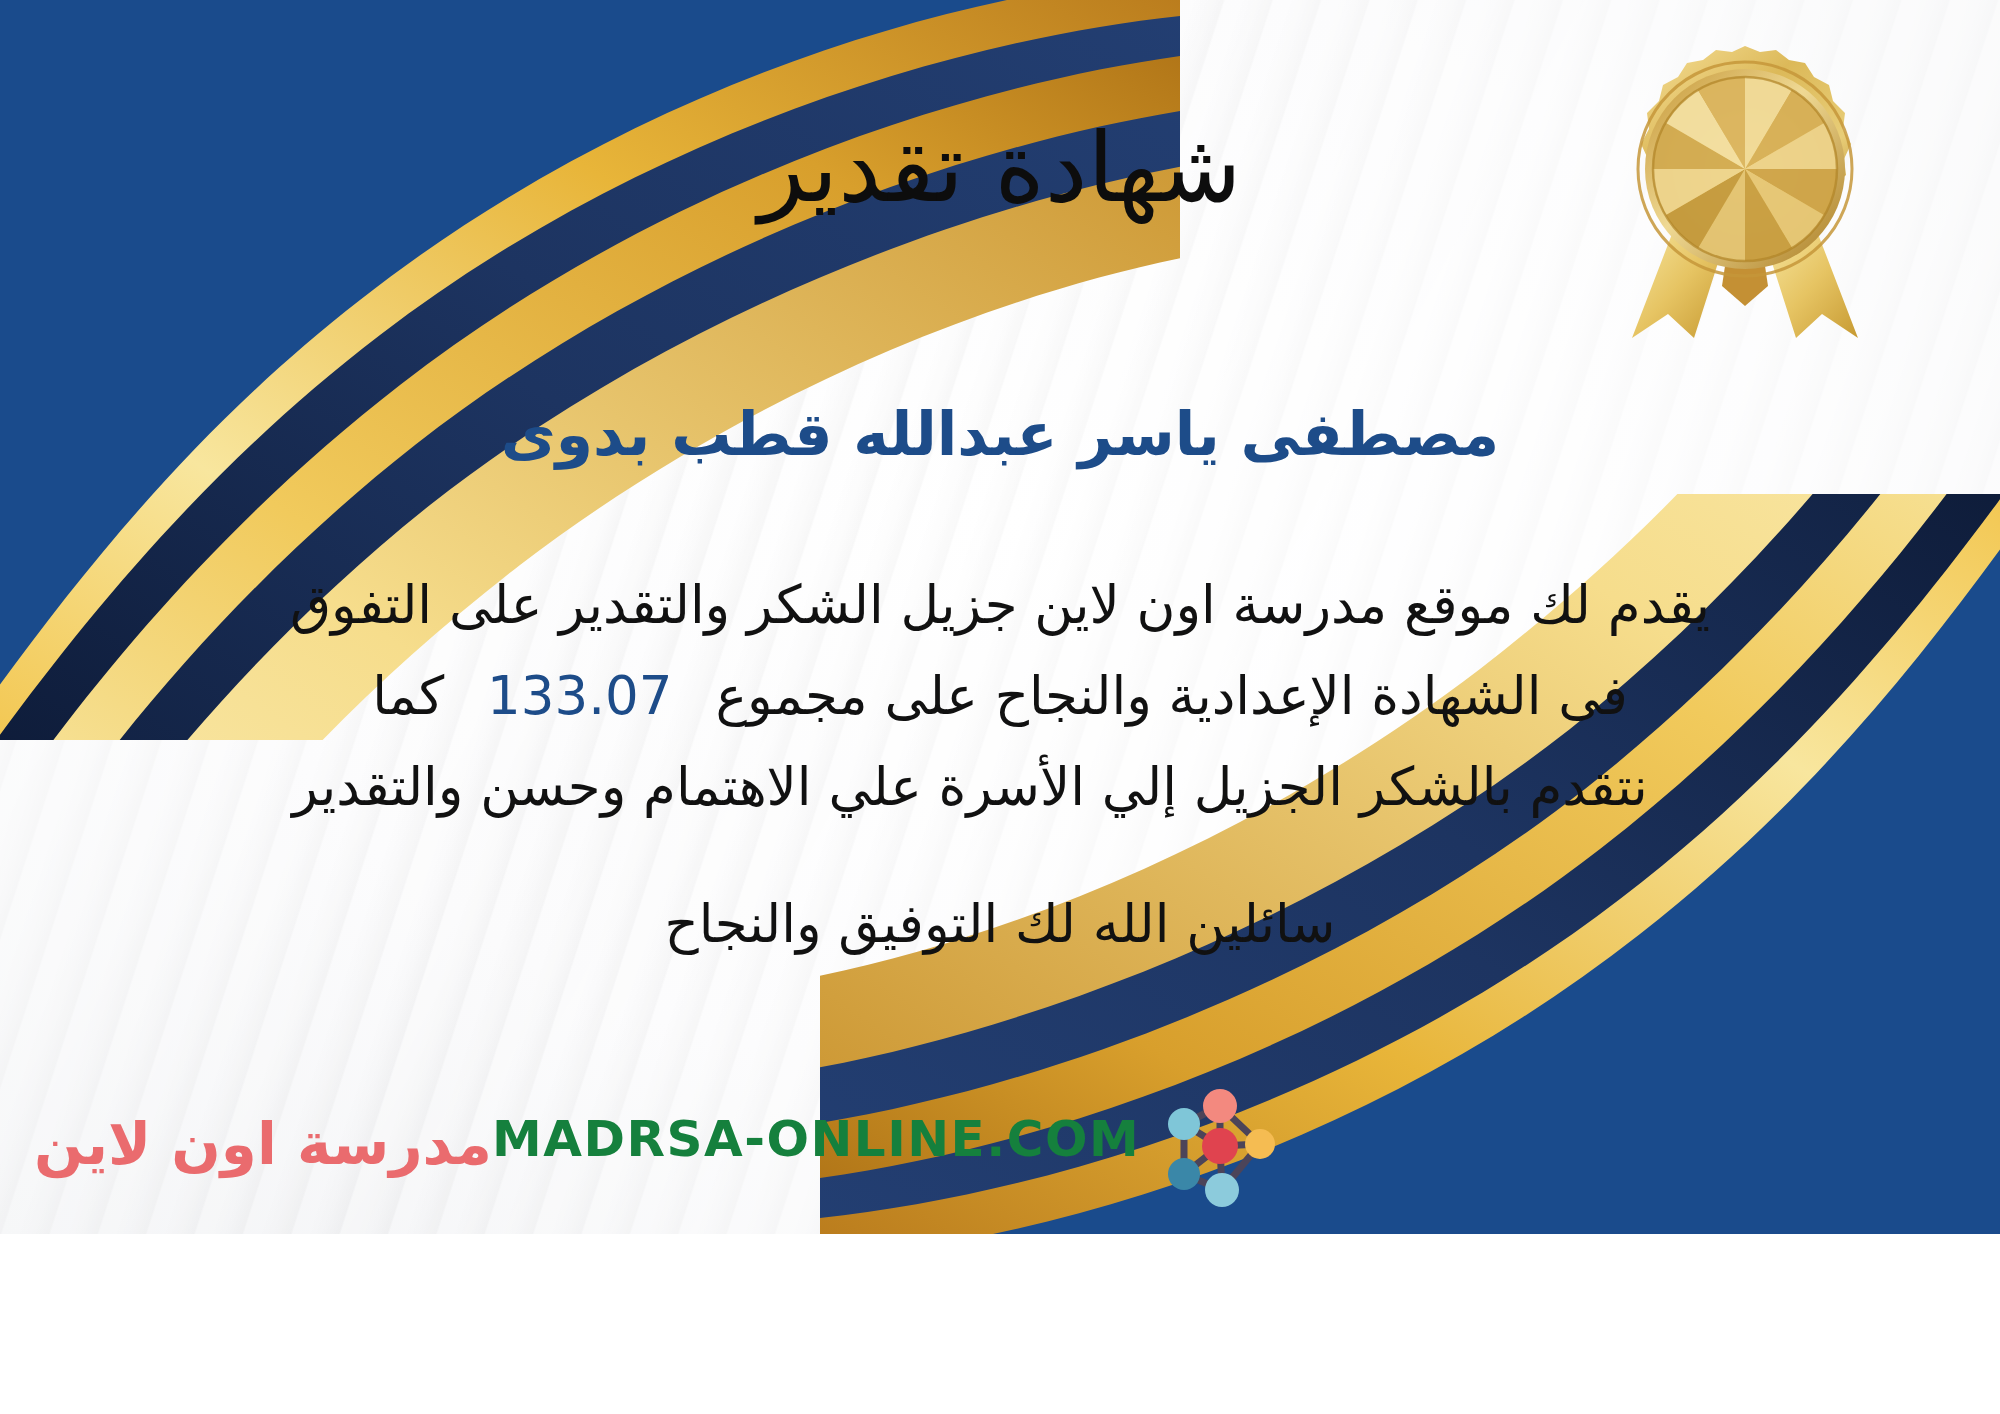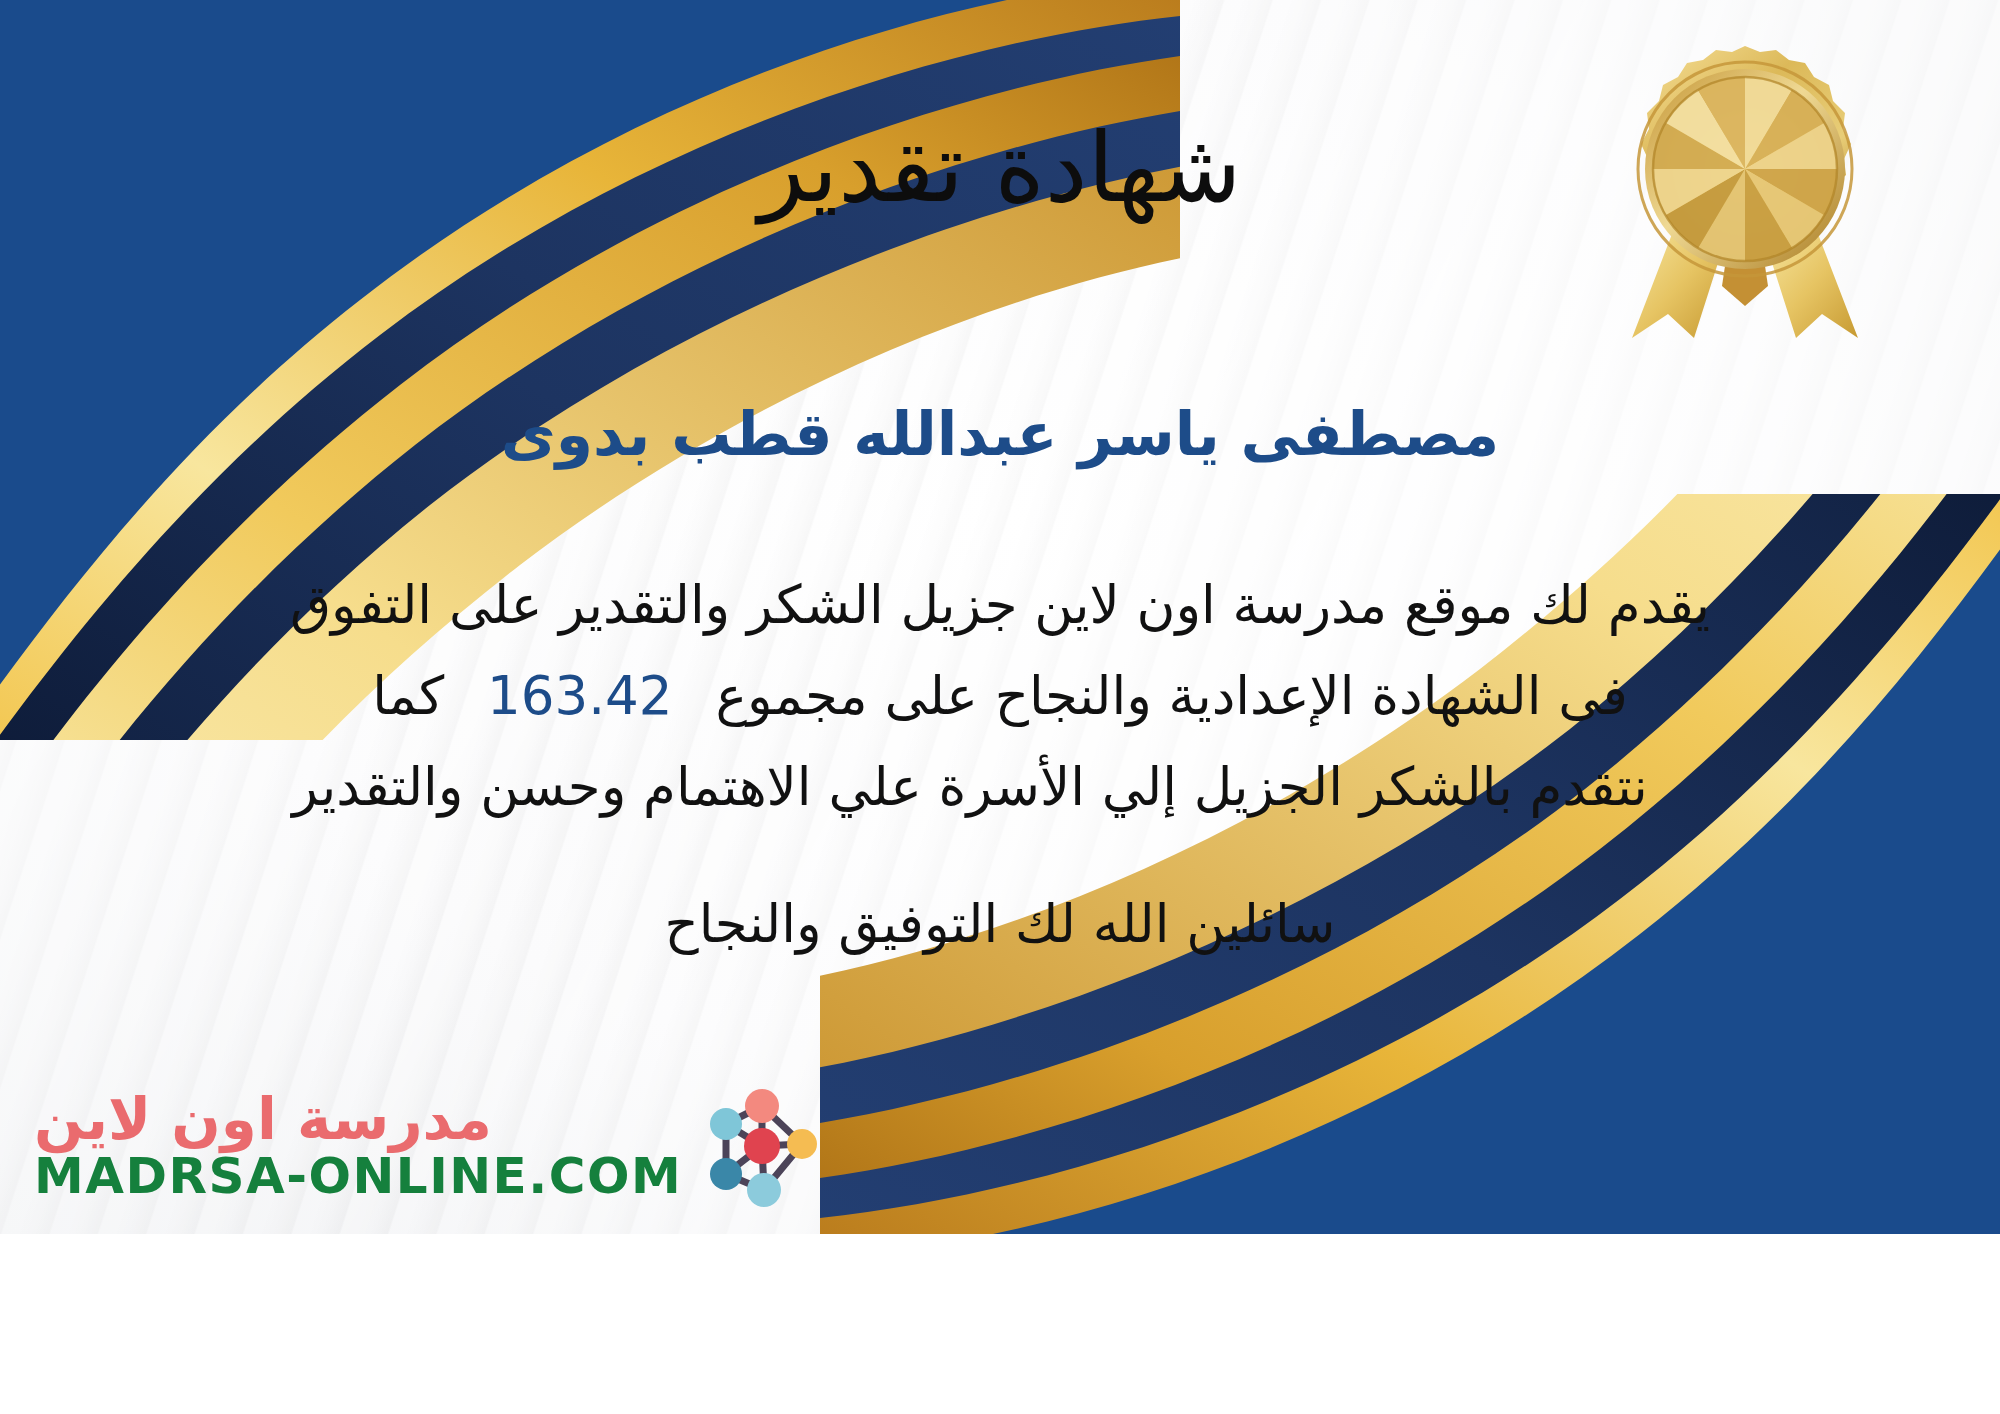--- a/index.html
+++ b/index.html
@@ -103,21 +103,21 @@
     white-space:nowrap;
   }
 
   
   #brand-logo{
     position:absolute;
     left:34px; bottom:22px;
     display:flex; align-items:center;
     direction:ltr;
   }
-  .brand-text{ display:flex; flex-direction:column; align-items:flex-start; }
+  .brand-text{ display:flex; align-items:flex-start; }
   #brand-arabic{
     font-size:58px;
     font-weight:700;
     color:#ea6b6e;
     line-height:1.05;
     direction:rtl;
     margin-bottom:2px;
   }
   #brand-domain{
     font-size:50px;
@@ -264,21 +264,21 @@
   <div class="content">
 
     <h1 id="cert-title">شهادة تقدير</h1>
 
     <div id="recipient-name">مصطفى ياسر عبدالله قطب بدوى</div>
 
     <div id="body-block">
       <span class="body-line l1">يقدم لك موقع مدرسة اون لاين جزيل الشكر  والتقدير على التفوق</span>
       <span class="body-line l2">
         <span>فى الشهادة الإعدادية والنجاح على مجموع</span>
-        <span class="score">163.42</span>
+        <span class="score">133.07</span>
         <span>كما</span>
       </span>
       <span class="body-line l3">نتقدم  بالشكر الجزيل إلي الأسرة علي الاهتمام وحسن والتقدير</span>
     </div>
 
     <div id="closing-line">سائلين الله لك التوفيق  والنجاح</div>
   </div>
 
   <div id="brand-logo">
     <div class="brand-text">

